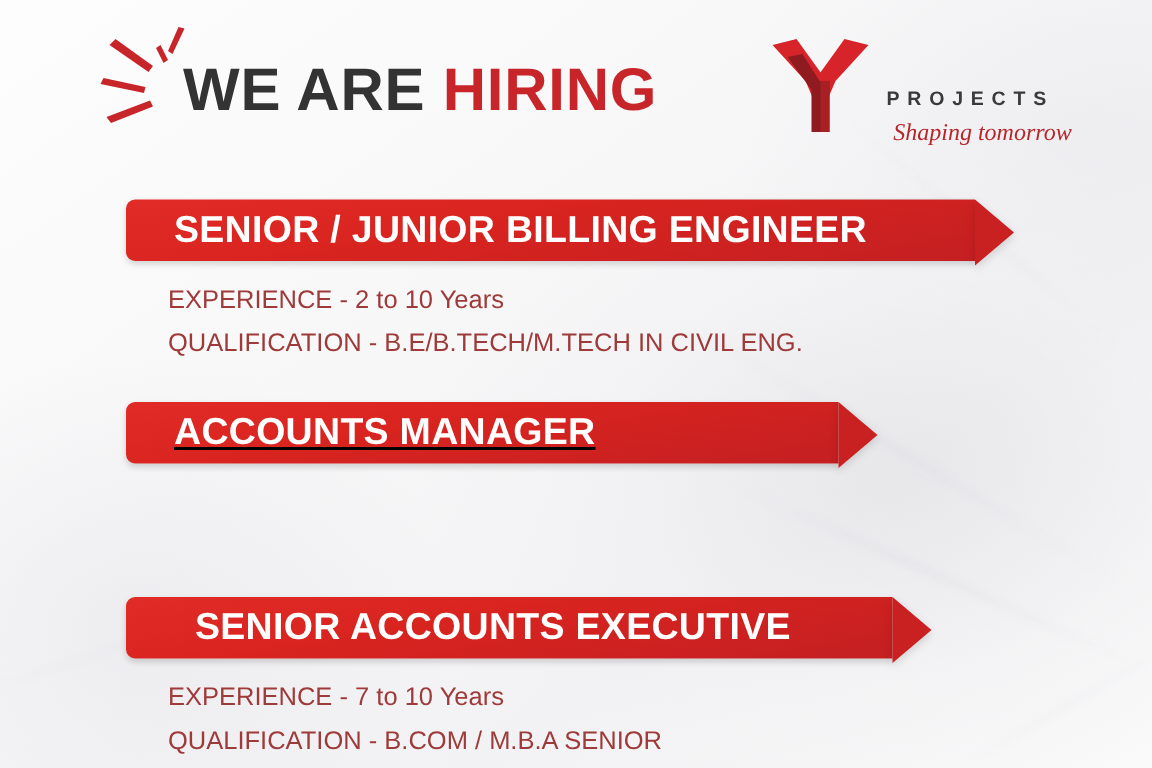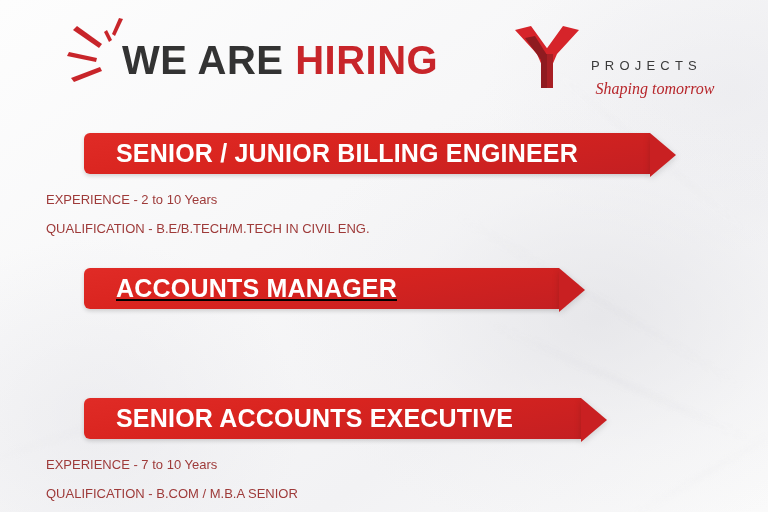--- a/index.html
+++ b/index.html
@@ -93,20 +93,21 @@
     line-height: 1;
   }
   #logo-sub {
     position: absolute;
     left: 78px;
     top: 37px;
     font-size: 13px;
     color: #3a3a3a;
     letter-spacing: 5.2px;
     line-height: 1;
+    font-weight: bold;
   }
   #logo-tagline {
     position: absolute;
     left: 72px;
     top: 59px;
     width: 140px;
     text-align: center;
     font-family: "Liberation Serif", serif;
     font-style: italic;
     font-size: 16px;
@@ -145,24 +146,24 @@
     position: relative;
     z-index: 2;
     margin-left: 32px;
     color: #ffffff;
     font-size: 25px;
     font-weight: bold;
     letter-spacing: 0.2px;
     white-space: nowrap;
   }
   .job-details {
-    margin-left: 46px;
+    margin-left: 112px;
     margin-top: 11px;
     color: #9e3a39;
-    font-size: 13px;
+    font-size: 17px;
     line-height: 29px;
     white-space: nowrap;
   }
   .job-details .line { display: block; }
 </style>
 </head>
 <body>
 
 <div id="poster">
 
@@ -225,21 +226,21 @@
     </div>
   </div>
 
   <div class="job" style="top:268px;">
     <div class="job-banner" id="banner-1" style="width: 475px; text-decoration: underline;">
       <span class="job-title">ACCOUNTS MANAGER</span>
     </div>
   </div>
 
   <div class="job" style="top:398px;">
-    <div class="job-banner" id="banner-2" style="width: 497px;">
+    <div class="job-banner" id="banner-2" style="width: 497px; padding-left: 14px;">
       <span class="job-title">SENIOR ACCOUNTS EXECUTIVE</span>
     </div>
     <div class="job-details">
       <span class="line">EXPERIENCE - 7 to 10 Years</span>
       <span class="line">QUALIFICATION - B.COM / M.B.A SENIOR</span>
     </div>
   </div>
 
 </div>
 

